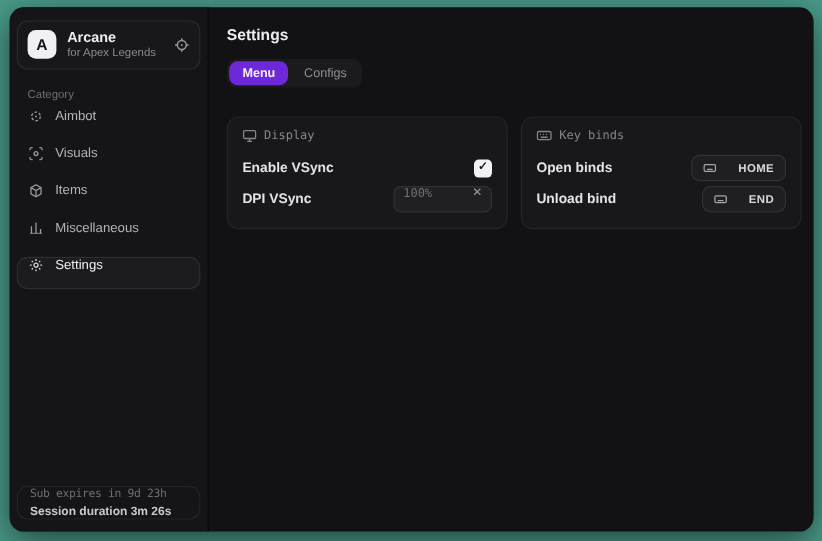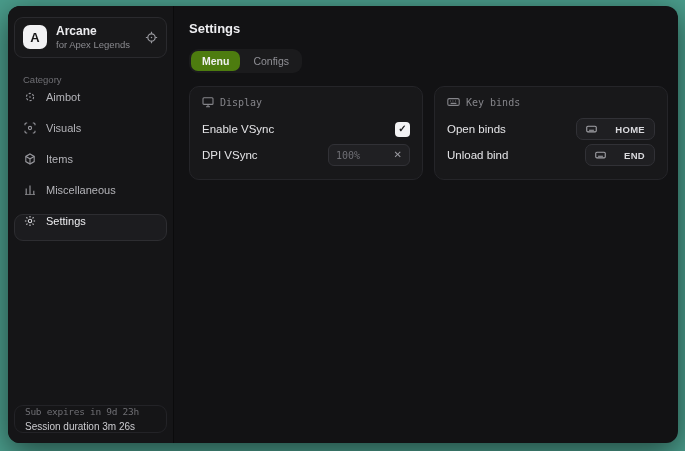--- a/index.html
+++ b/index.html
@@ -29,42 +29,42 @@
   .brand-ico{margin-left:auto;color:#9a9aa0;display:flex;}
   .cat-label{margin:16px 0 5px 9px;font-size:9.5px;color:#6f6f74;}
   .nav{display:flex;flex-direction:column;gap:4px;}
   .nav-item{display:flex;gap:10px;height:25px;padding:0 9px;
     border:1px solid transparent;border-radius:9px;color:#b4b4b9;font-size:11px;cursor:pointer;}
   .nav-item .ic{display:flex;color:#97979d;}
   .nav-item.active{background:#1c1c1f;border-color:#2d2d31;color:#ededf0;}
   .nav-item.active .ic{color:#d2d2d6;}
   .side-footer{margin-top:auto;border:1px solid #232327;border-radius:9px;padding:0 10px;}
   .sub-line{font-family:"DejaVu Sans Mono",monospace;font-size:9.5px;color:#6e6e73;letter-spacing:-.3px;}
-  .sess-line{margin-top:4px;font-size:10px;color:#cbcbcf;font-weight:400;}
+  .sess-line{margin-top:4px;font-size:10px;color:#cbcbcf;font-weight:700;}
   
   .main{flex:1;padding:15px 15px;box-sizing:border-box;display:flex;flex-direction:column;}
   .page-title{font-size:13px;font-weight:700;color:#ededf0;}
   .tabs{margin-top:13px;display:inline-flex;align-self:flex-start;background:#1b1b1d;
     border-radius:9px;padding:2px;gap:2px;}
   .tab{height:20px;padding:0 11px;display:flex;align-items:center;border-radius:7px;
     font-size:10.5px;color:#8f8f95;cursor:pointer;}
-  .tab.active{background:#4d7c0f;color:#f0f0f2;font-weight:700;}
-  .cards{display:flex;gap:11px;margin-top:13px;}
+  .tab.active{background:#6d28d9;color:#f0f0f2;font-weight:700;}
+  .cards{display:flex;gap:11px;margin-top:24px;}
   .card{flex:0 0 234px;box-sizing:border-box;background:#18181a;border:1px solid #252529;
     border-radius:10px;padding:9px 12px 11px;}
   .card-head{display:flex;align-items:center;gap:6px;color:#85858a;
     font-family:"DejaVu Sans Mono",monospace;font-size:10px;margin-bottom:8px;}
   .card-head .ic{display:flex;color:#85858a;}
   .row{display:flex;align-items:center;justify-content:space-between;height:26px;}
-  .row-label{font-size:11.5px;font-weight:400;color:#e4e4e7;}
+  .row-label{font-size:11.5px;font-weight:700;color:#e4e4e7;}
   .checkbox{width:15px;height:15px;background:#f2f2f4;border-radius:4px;cursor:pointer;
     display:flex;align-items:center;justify-content:center;color:#1a1a1c;
     font-size:10px;font-weight:700;line-height:1;}
   .dpi-input{width:66px;height:20px;background:#202023;border:1px solid #313136;border-radius:6px;
-    display:flex;align-items:center;justify-content:space-between;padding:0 7px;cursor:text;}
+    display:flex;justify-content:space-between;padding:0 7px;cursor:text;}
   .dpi-value{font-family:"DejaVu Sans Mono",monospace;font-size:10px;color:#6f6f75;}
   .dpi-clear{color:#9b9ba1;font-size:10px;line-height:1;cursor:pointer;}
   .keybtn{height:20px;padding:0 9px;background:#1f1f22;border:1px solid #313136;border-radius:7px;
     display:flex;align-items:center;gap:18px;color:#d9d9dd;font-size:9.5px;font-weight:700;
     letter-spacing:.3px;cursor:pointer;}
   .keybtn .ic{display:flex;color:#a5a5aa;}
   svg{display:block;}
 </style>
 </head>
 <body>

